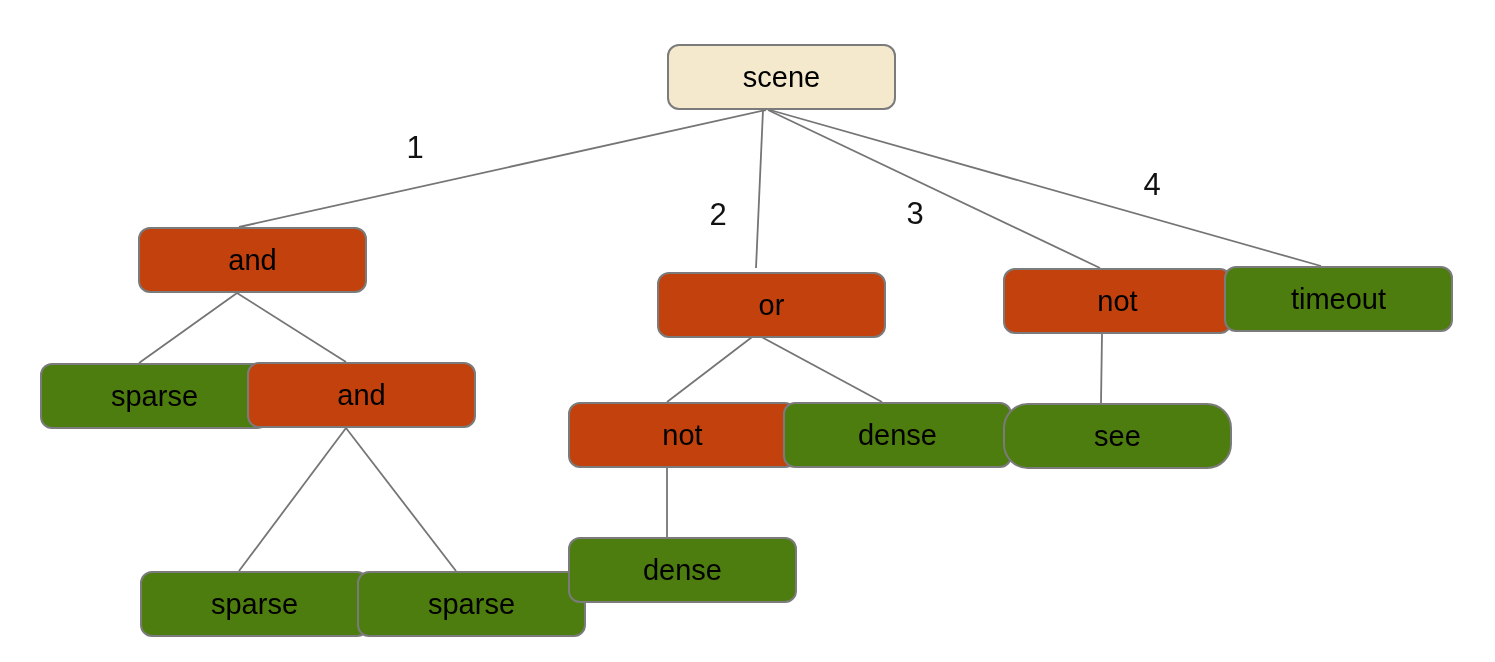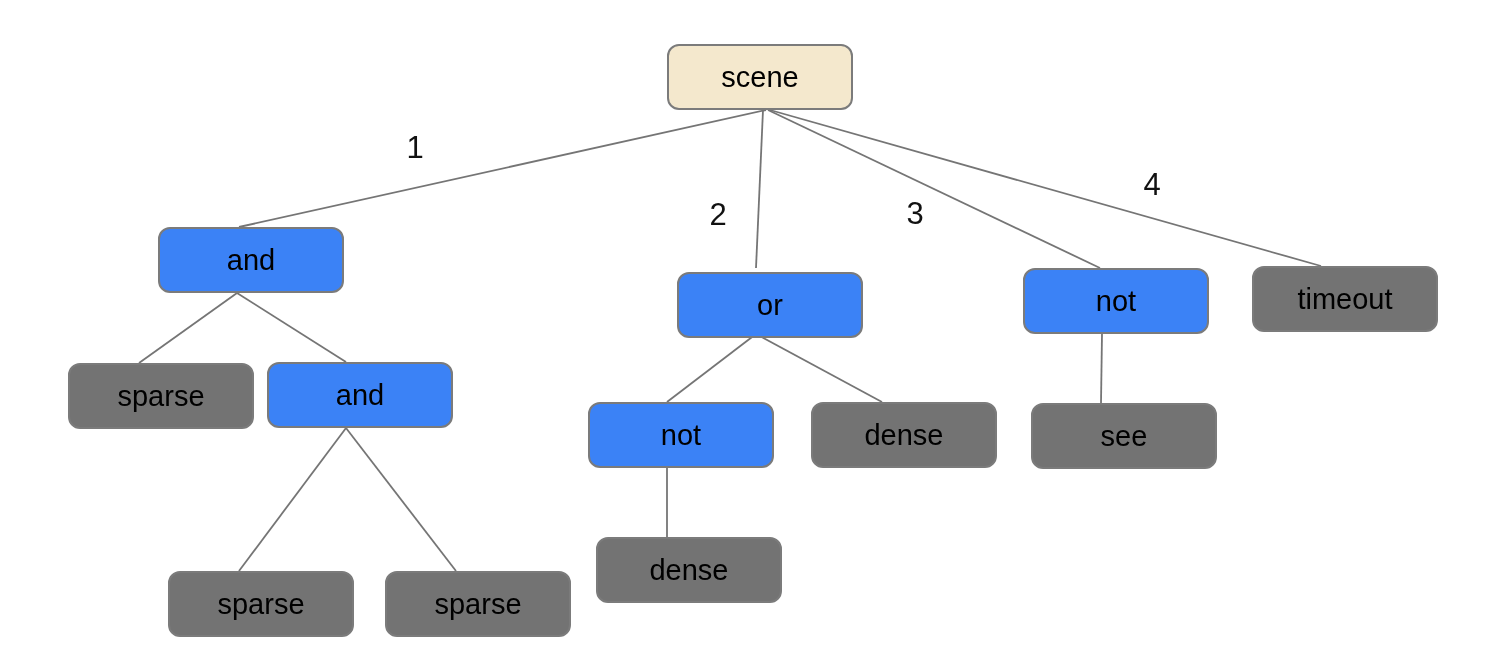--- a/index.html
+++ b/index.html
@@ -21,36 +21,36 @@
     top: 0;
     width: 1495px;
     height: 662px;
   }
   .edges-svg line {
     stroke: #757575;
     stroke-width: 1.8;
   }
   .node {
     position: absolute;
-    width: 186px;
+    width: 229px;
     height: 66px;
     box-sizing: border-box;
     border: 2px solid #7b7b7b;
     border-radius: 12px;
     display: flex;
     align-items: center;
     justify-content: center;
     font-size: 29px;
     color: #000000;
     line-height: 1;
     user-select: none;
   }
   .node-root     { background: #f4e8cd; }
-  .node-operator { background: #3b82f6; margin-left: 20px; }
-  .node-leaf     { background: #737373; margin-left: 28px; }
+  .node-operator { background: #c2410c; }
+  .node-leaf     { background: #4d7c0f; }
   .edge-label {
     position: absolute;
     transform: translate(-50%, -50%);
     font-size: 31px;
     color: #111111;
     line-height: 1;
     user-select: none;
   }
 </style>
 </head>
@@ -80,18 +80,18 @@
 
   <div class="node node-root" style="left:667px;  top:44px;">scene</div>
   <div class="node node-operator" style="left:138px;  top:227px;">and</div>
   <div class="node node-operator" style="left:657px;  top:272px;">or</div>
   <div class="node node-operator" style="left:1003px; top:268px;">not</div>
   <div class="node node-leaf" style="left:1224px; top:266px;">timeout</div>
   <div class="node node-leaf" style="left:40px;   top:363px;">sparse</div>
   <div class="node node-operator" style="left:247px;  top:362px;">and</div>
   <div class="node node-operator" style="left:568px;  top:402px;">not</div>
   <div class="node node-leaf" style="left:783px;  top:402px;">dense</div>
-  <div class="node node-leaf" style="left:1003px; top:403px;">see</div>
+  <div class="node node-leaf" style="left:1003px; top:403px;border-radius:25px;">see</div>
   <div class="node node-leaf" style="left:140px;  top:571px;">sparse</div>
   <div class="node node-leaf" style="left:357px;  top:571px;">sparse</div>
   <div class="node node-leaf" style="left:568px;  top:537px;">dense</div>
 
 </div>
 
 </body></html>

